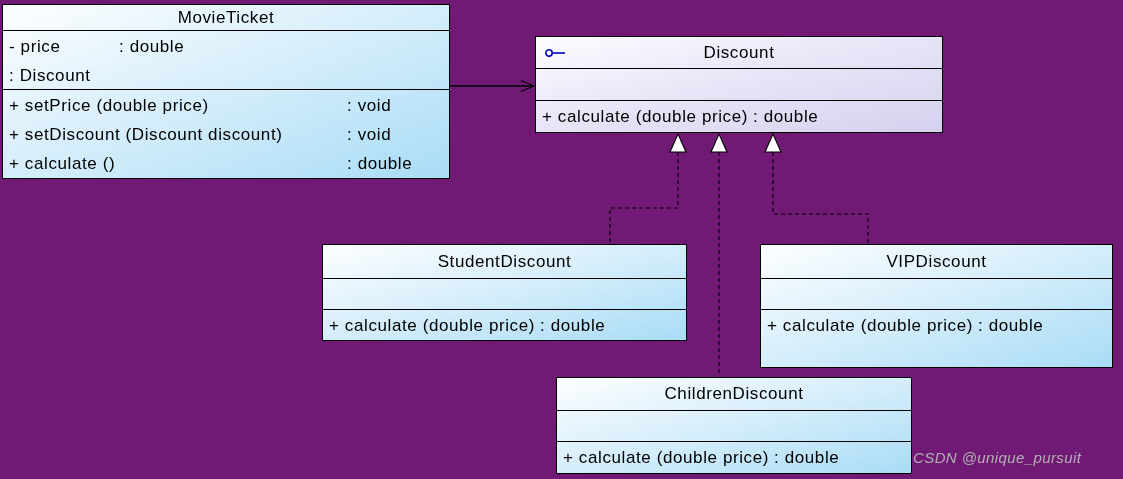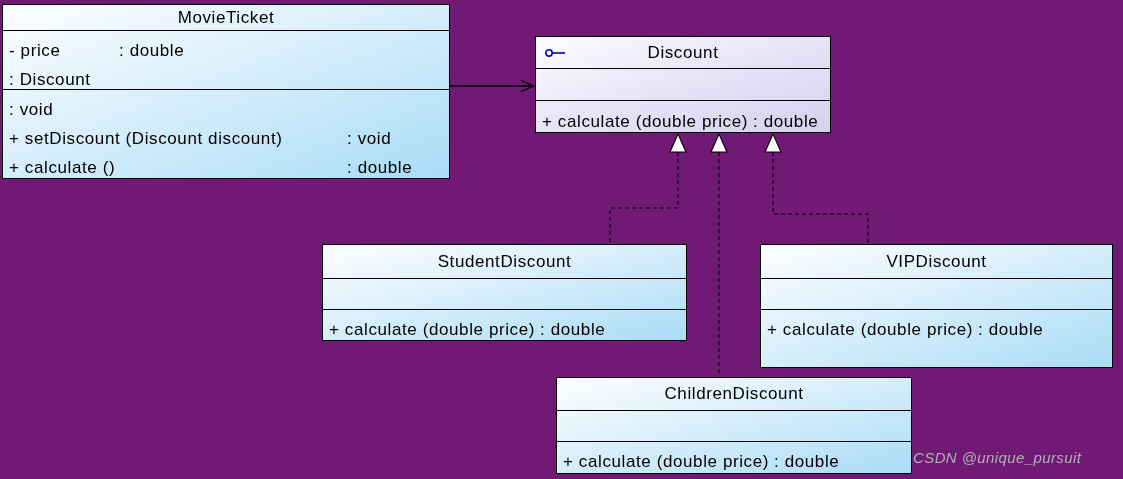--- a/index.html
+++ b/index.html
@@ -13,21 +13,21 @@
   .canvas{position:relative;width:1123px;height:479px;background:#701a75;overflow:hidden;}
   .connectors{position:absolute;left:0;top:0;width:1123px;height:479px;z-index:0;}
   .uml-box{position:absolute;border:1px solid var(--border);z-index:1;
            display:flex;flex-direction:column;color:#000;}
   .class-fill{background:linear-gradient(to bottom right,var(--class-grad-start) 0%,#d9effb 45%,var(--class-grad-end) 100%);}
   .iface-fill{background:linear-gradient(to bottom right,var(--iface-grad-start) 0%,#e9e6f8 45%,var(--iface-grad-end) 100%);}
   .uml-title{position:relative;text-align:center;font-size:17px;letter-spacing:0.6px;
              display:flex;align-items:center;justify-content:center;}
   .uml-attrs{border-top:1px solid var(--border);padding-top:1px;}
   .uml-methods{border-top:1px solid var(--border);padding-top:1px;}
-  .mrow,.arow{display:flex;align-items:flex-end;height:29px;padding-left:6px;
+  .mrow,.arow{display:flex;align-items:center;height:29px;padding-left:6px;
               font-size:17px;letter-spacing:0.6px;white-space:nowrap;}
   .a-name{display:inline-block;width:110px;}
   .m-sig{flex:0 0 auto;}
   .mt .m-sig{flex:1 1 auto;}
   .mt .m-ret{flex:0 0 102px;}
   .gap{margin-left:5px;}
   .iface-icon{position:absolute;left:8px;top:50%;transform:translateY(-50%);line-height:0;}
   .watermark{position:absolute;left:913px;top:449px;font-size:15px;letter-spacing:0.4px;
              color:var(--watermark-gray);z-index:2;white-space:nowrap;font-style:italic;}
 </style>
@@ -65,34 +65,35 @@
       <div class="arow">
         <span class="a-name">- price</span>
         <span class="a-type">: double</span>
       </div>
       <div class="arow">
         <span class="a-type">: Discount</span>
       </div>
     </div>
     <div class="uml-methods" style="flex:1;">
       <div class="mrow">
+        <span class="m-sig">+ setPrice (double price)</span>
         <span class="m-ret">: void</span>
       </div>
       <div class="mrow">
         <span class="m-sig">+ setDiscount (Discount discount)</span>
         <span class="m-ret">: void</span>
       </div>
       <div class="mrow">
         <span class="m-sig">+ calculate ()</span>
         <span class="m-ret">: double</span>
       </div>
     </div>
   </div>
 
-  <div class="uml-box iface-fill" style="left:535px;top:36px;width:296px;height:97px;">
+  <div class="uml-box iface-fill" style="left:535px;top:36px;width:408px;height:97px;">
     <div class="uml-title" style="height:32px;">
       <span class="iface-icon">
         <svg width="24" height="10" viewBox="0 0 24 10">
           <circle cx="5" cy="5" r="3.2" fill="none" stroke="var(--icon-blue)" stroke-width="1.6"></circle>
           <line x1="8.2" y1="5" x2="21" y2="5" stroke="var(--icon-blue)" stroke-width="1.6"></line>
         </svg>
       </span>
       <span>Discount</span>
     </div>
     <div class="uml-attrs" style="height:32px;"></div>

